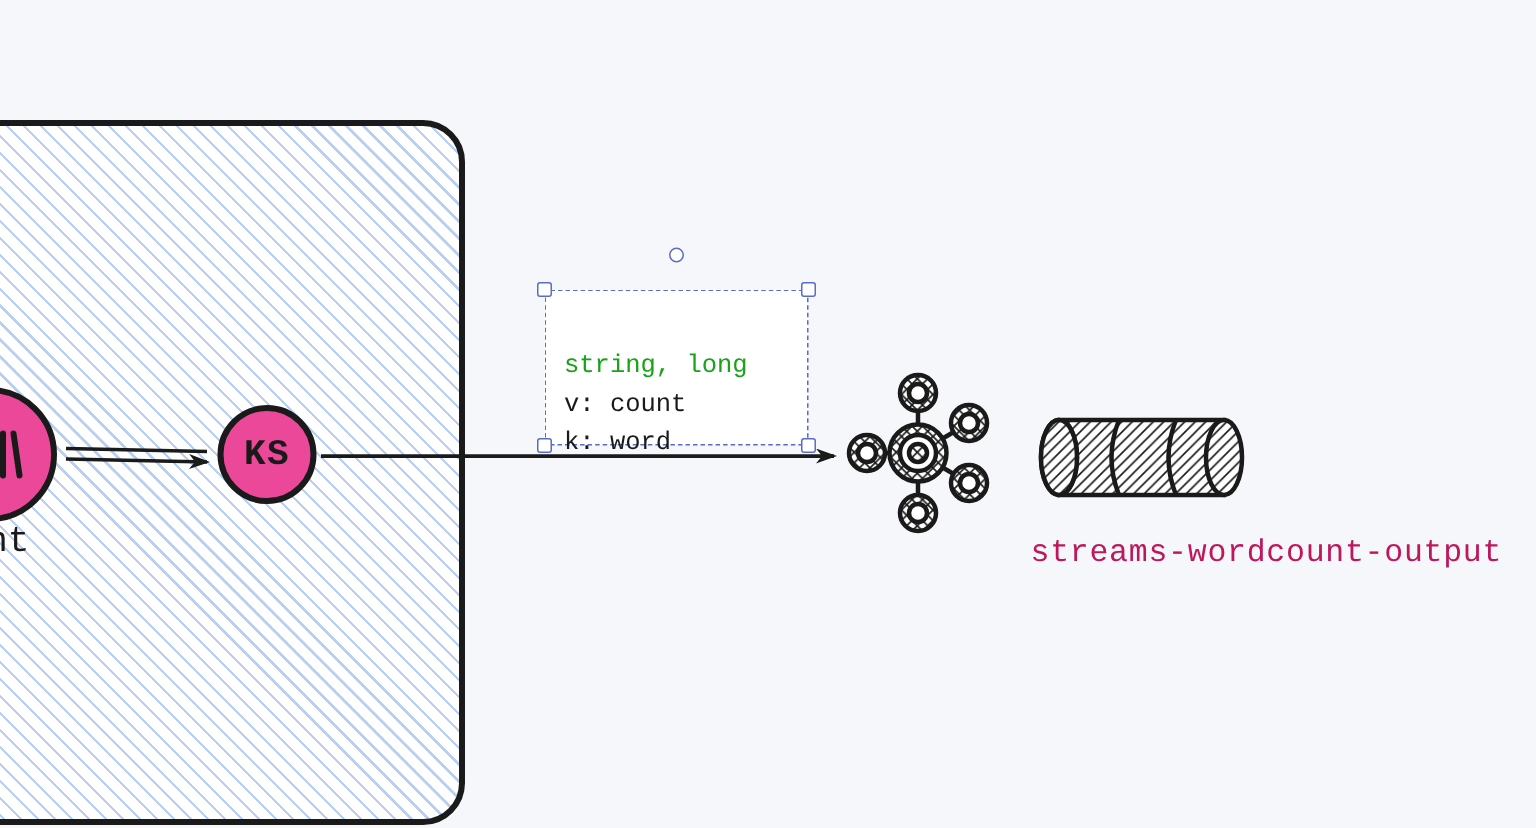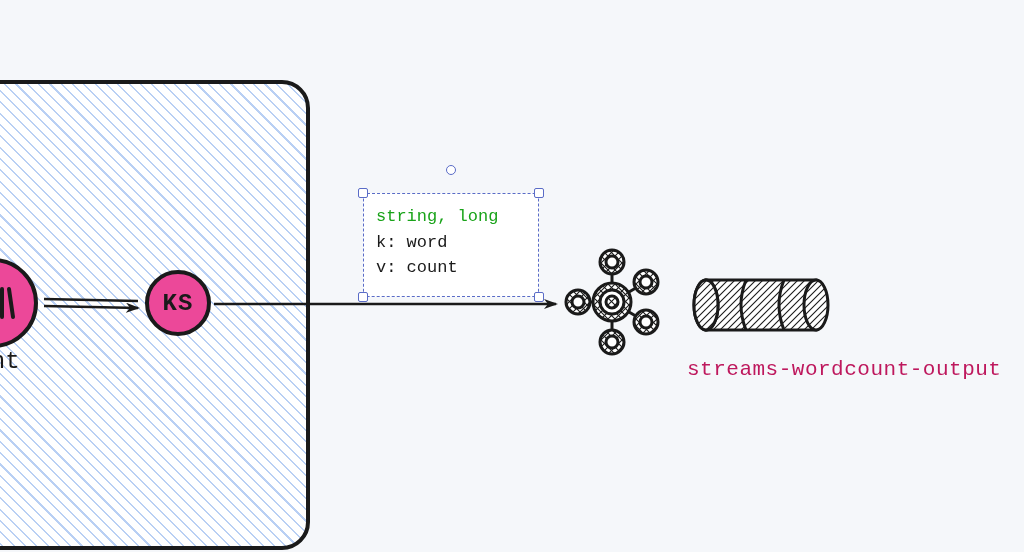--- a/index.html
+++ b/index.html
@@ -95,21 +95,21 @@
     height: 100%;
     background: #fff;
     border: 1.5px dashed #5a6cc7;
     border-radius: 4px;
     box-sizing: border-box;
     padding: 10px 12px;
     font-size: 17px;
     line-height: 1.5;
     color: #1a1a1a;
   }
-  .textbox .type { color: #19a319; font-weight: 500; }
+  .textbox .type { color: #19a319; font-weight: 500; margin-top: 28px; }
   .handle {
     position: absolute;
     width: 10px;
     height: 10px;
     background: #fff;
     border: 1.5px solid #5a6cc7;
     border-radius: 2px;
     box-sizing: border-box;
   }
   .h-nw { left: -5px; top: -5px; }
@@ -189,22 +189,22 @@
     <line x1="44" y1="299" x2="138" y2="301" stroke="#1a1a1a" stroke-width="2.5"></line>
     <line x1="44" y1="306" x2="138" y2="308" stroke="#1a1a1a" stroke-width="2.5" marker-end="url(#arrowhead)"></line>
 
     <line x1="214" y1="304" x2="556" y2="304" stroke="#1a1a1a" stroke-width="2.5" marker-end="url(#arrowhead)"></line>
   </svg>
 
   <div class="textbox-wrap">
     <div class="rotate-handle"></div>
     <div class="textbox">
       <div class="type">string, long</div>
+      <div>v: count</div>
       <div>k: word</div>
-      <div>v: count</div>
     </div>
     <div class="handle h-nw"></div>
     <div class="handle h-ne"></div>
     <div class="handle h-sw"></div>
     <div class="handle h-se"></div>
   </div>
 
   <div class="kafka">
     <svg width="120" height="120" viewBox="0 0 120 120">
       <defs>

